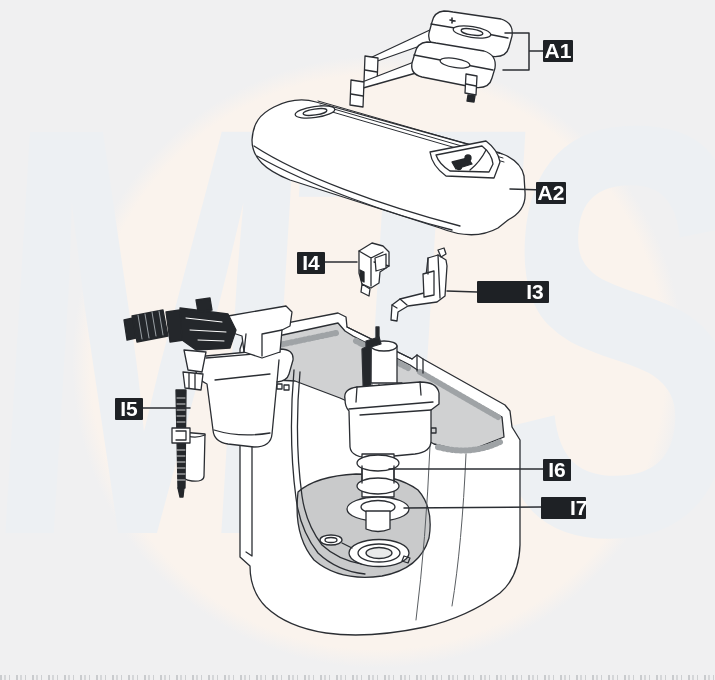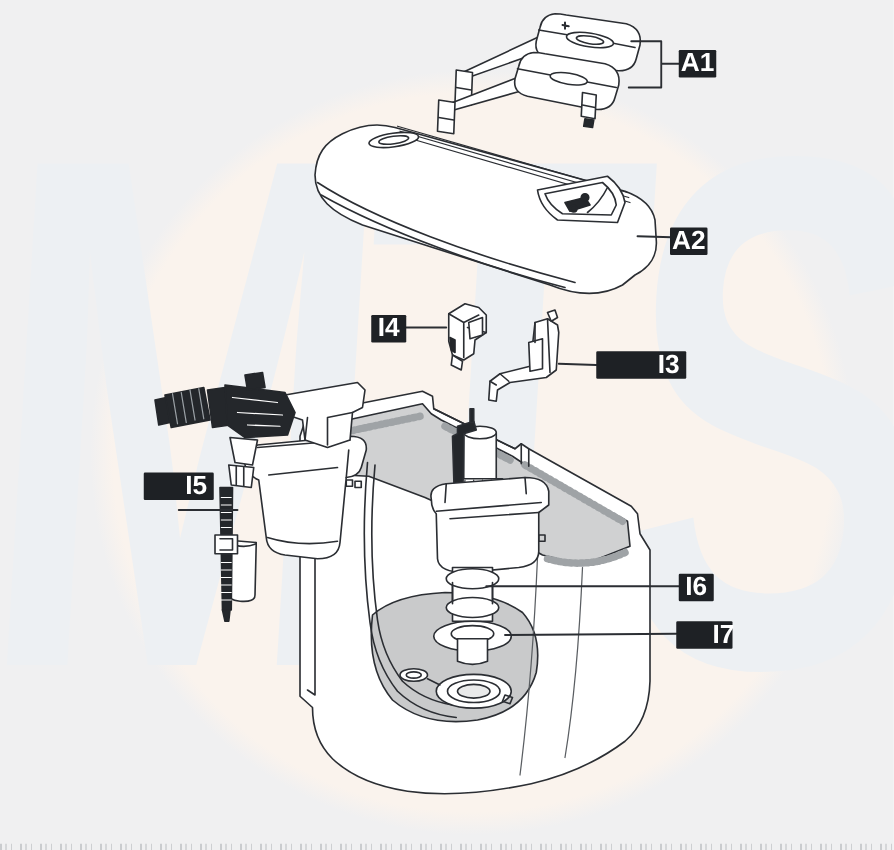--- a/index.html
+++ b/index.html
@@ -225,18 +225,18 @@
       <path d="M143,408 L190,408"></path>
       <path d="M543,469 L389,469"></path>
       <path d="M541,507 L404,508"></path>
     </g>
   </svg>
 
   <div class="part-label" style="left:543px;top:40px;">A1</div>
   <div class="part-label" style="left:536px;top:182px;">A2</div>
   <div class="part-label" style="left:297px;top:252px;width:28px;">I4</div>
   <div class="part-label" style="left:477px;top:281px;width:28px;padding-left:44px;">I3</div>
-  <div class="part-label" style="left:115px;top:378px;width:28px;padding-left:28px;">I5</div>
+  <div class="part-label" style="left:115px;top:398px;width:28px;">I5</div>
   <div class="part-label" style="left:543px;top:459px;width:28px;">I6</div>
   <div class="part-label" style="left:541px;top:497px;width:16px;padding-left:29px;">I7</div>
 
   <div class="bottom-strip"></div>
 </div>
 
 </body></html>

